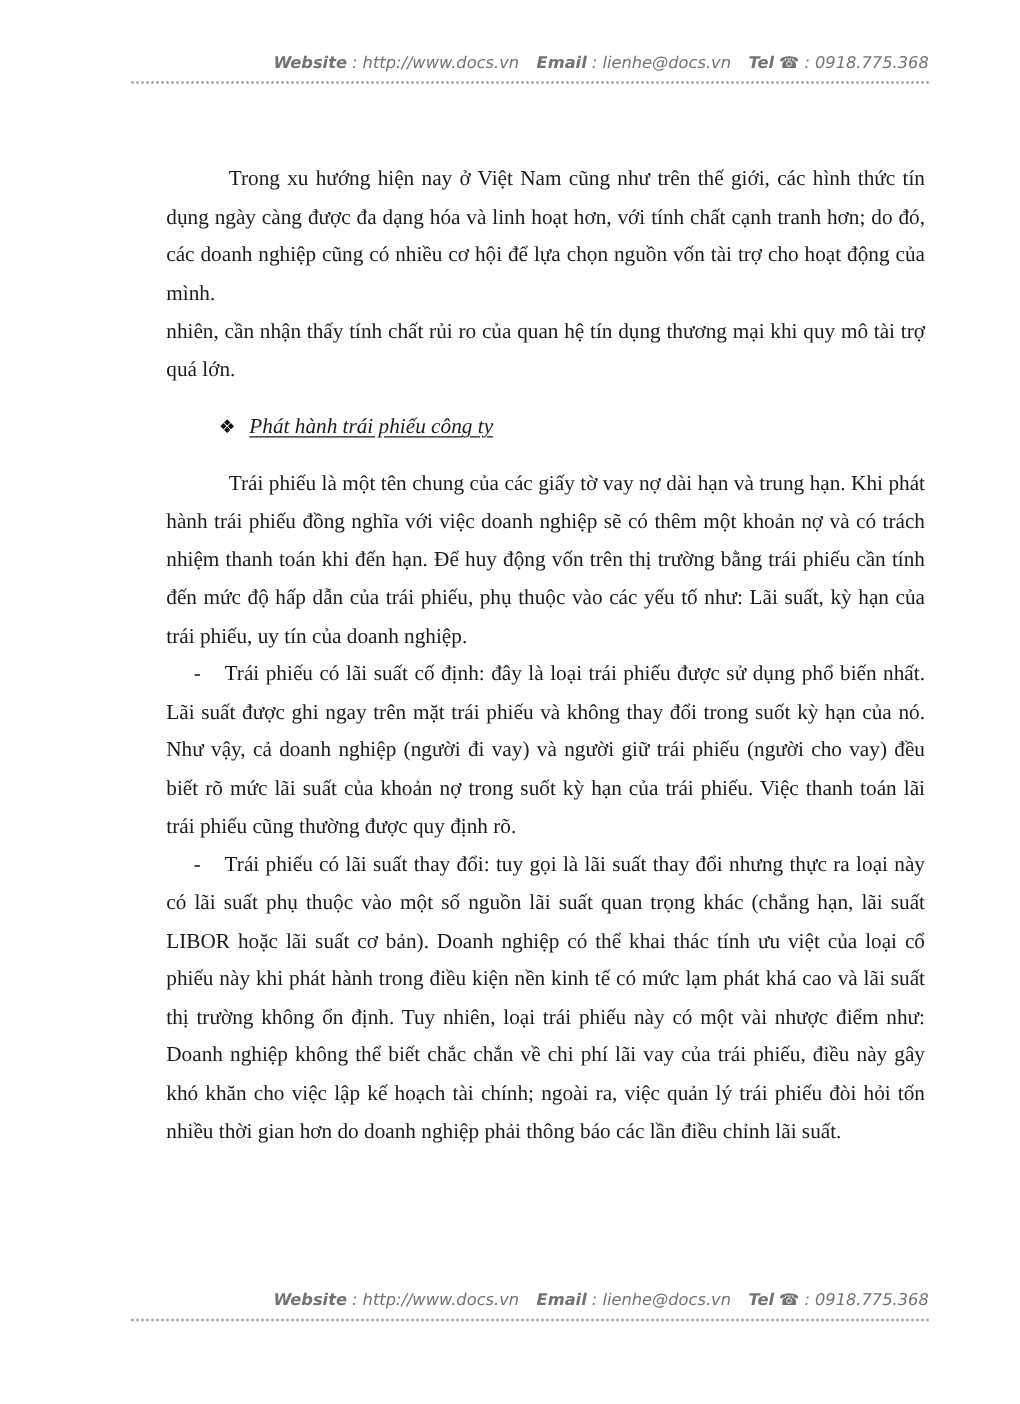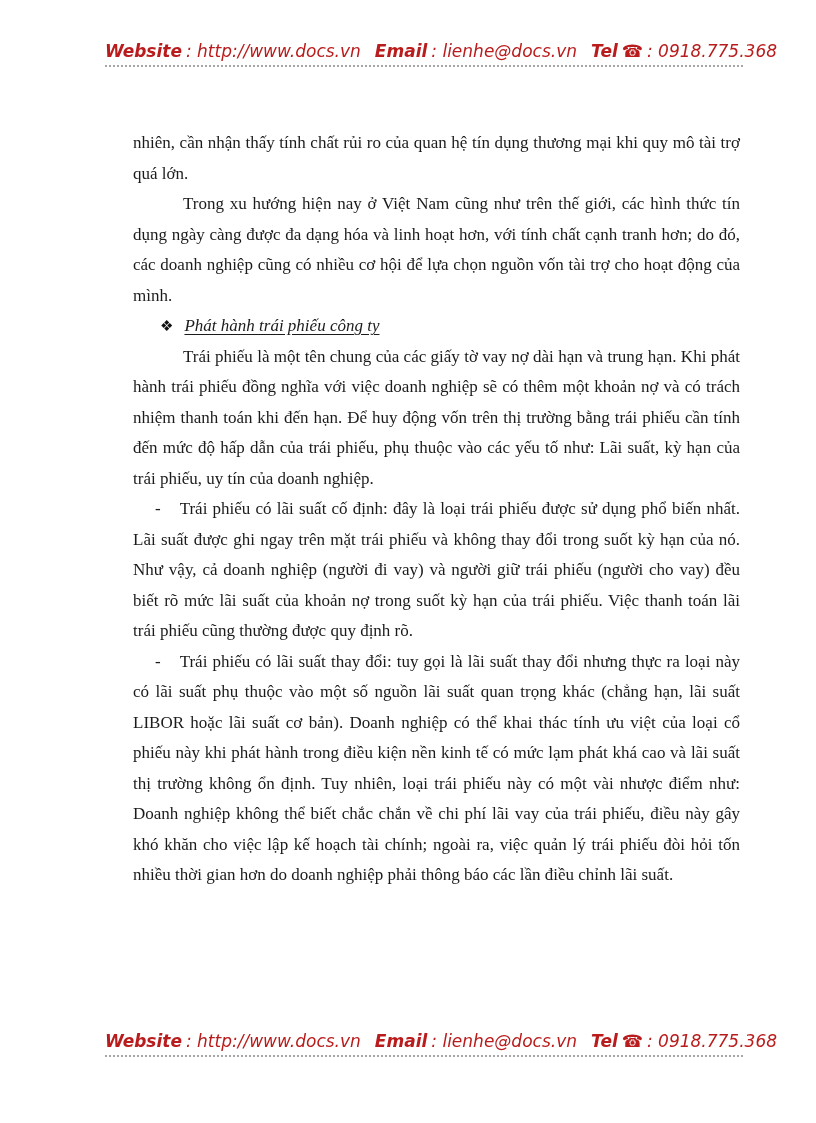--- a/index.html
+++ b/index.html
@@ -11,26 +11,26 @@
     overflow: hidden;
   }
   .page {
     position: absolute; inset: 0;
     background: #ffffff;
   }
   
   .contact-strip {
     position: absolute;
     left: 105px; width: 638px;
-    text-align: left;
+    text-align: right;
     font-family: "DejaVu Sans", sans-serif;
     font-style: italic;
-    font-size: 17px;
+    font-size: 13px;
     line-height: 18px;
-    color: #b91c1c;
+    color: #737373;
     border-bottom: 2px dotted #a5a5a5;
     padding-bottom: 5px;
     white-space: nowrap;
   }
   .contact-strip.header { top: 42px; }
   .contact-strip.footer { top: 1032px; }
   .contact-strip .lbl { font-weight: bold; }
   .contact-strip .gap { display: inline-block; width: 14px; }
   .contact-strip .smallgap { display: inline-block; width: 4px; }
   .phone-glyph { font-style: normal; font-family: "DejaVu Sans", sans-serif; }
@@ -42,21 +42,21 @@
     width: 607px;
     font-size: 17px;
     line-height: 30.5px;
     color: #1b1b1b;
     text-align: justify;
   }
   .para { margin: 0; }
   .indent { text-indent: 50px; }
 
   .heading {
-    margin: 0;
+    margin: 15px;
     text-align: left;
   }
   .heading-bullet {
     display: inline-block;
     margin-left: 27px;
     margin-right: 11px;
     font-family: "DejaVu Sans", sans-serif;
     font-size: 15px;
     color: #111;
   }
@@ -72,22 +72,22 @@
 </head>
 <body>
 
 <div class="page">
 
   <div class="contact-strip header">
     <span class="lbl">Website</span><span class="smallgap"></span><span>: http://www.docs.vn</span><span class="gap"></span><span class="lbl">Email</span><span class="smallgap"></span><span>: lienhe@docs.vn</span><span class="gap"></span><span class="lbl">Tel</span><span class="smallgap"></span><span class="phone-glyph">☎</span><span class="smallgap"></span><span>: 0918.775.368</span>
   </div>
 
   <main class="doc-body">
+    <p class="para indent">Trong xu hướng hiện nay ở Việt Nam cũng như trên thế giới, các hình thức tín dụng ngày càng được đa dạng hóa và linh hoạt hơn, với tính chất cạnh tranh hơn; do đó, các doanh nghiệp cũng có nhiều cơ hội để lựa chọn nguồn vốn tài trợ cho hoạt động của mình.</p>
     <p class="para">nhiên, cần nhận thấy tính chất rủi ro của quan hệ tín dụng thương mại khi quy mô tài trợ quá lớn.</p>
-    <p class="para indent">Trong xu hướng hiện nay ở Việt Nam cũng như trên thế giới, các hình thức tín dụng ngày càng được đa dạng hóa và linh hoạt hơn, với tính chất cạnh tranh hơn; do đó, các doanh nghiệp cũng có nhiều cơ hội để lựa chọn nguồn vốn tài trợ cho hoạt động của mình.</p>
 
     <div class="heading">
       <span class="heading-bullet">❖</span><span class="heading-text">Phát hành trái phiếu công ty</span>
     </div>
 
     <p class="para indent">Trái phiếu là một tên chung của các giấy tờ vay nợ dài hạn và trung hạn. Khi phát hành trái phiếu đồng nghĩa với việc doanh nghiệp sẽ có thêm một khoản nợ và có trách nhiệm thanh toán khi đến hạn. Để huy động vốn trên thị trường bằng trái phiếu cần tính đến mức độ hấp dẫn của trái phiếu, phụ thuộc vào các yếu tố như: Lãi suất, kỳ hạn của trái phiếu, uy tín của doanh nghiệp.</p>
 
     <p class="para bullet-para">
       <span>-</span><span class="bullet-gap"></span><span>Trái phiếu có lãi suất cố định: đây là loại trái phiếu được sử dụng phổ biến nhất. Lãi suất được ghi ngay trên mặt trái phiếu và không thay đổi trong suốt kỳ hạn của nó. Như vậy, cả doanh nghiệp (người đi vay) và người giữ trái phiếu (người cho vay) đều biết rõ mức lãi suất của khoản nợ trong suốt kỳ hạn của trái phiếu. Việc thanh toán lãi trái phiếu cũng thường được quy định rõ.</span>
     </p>

